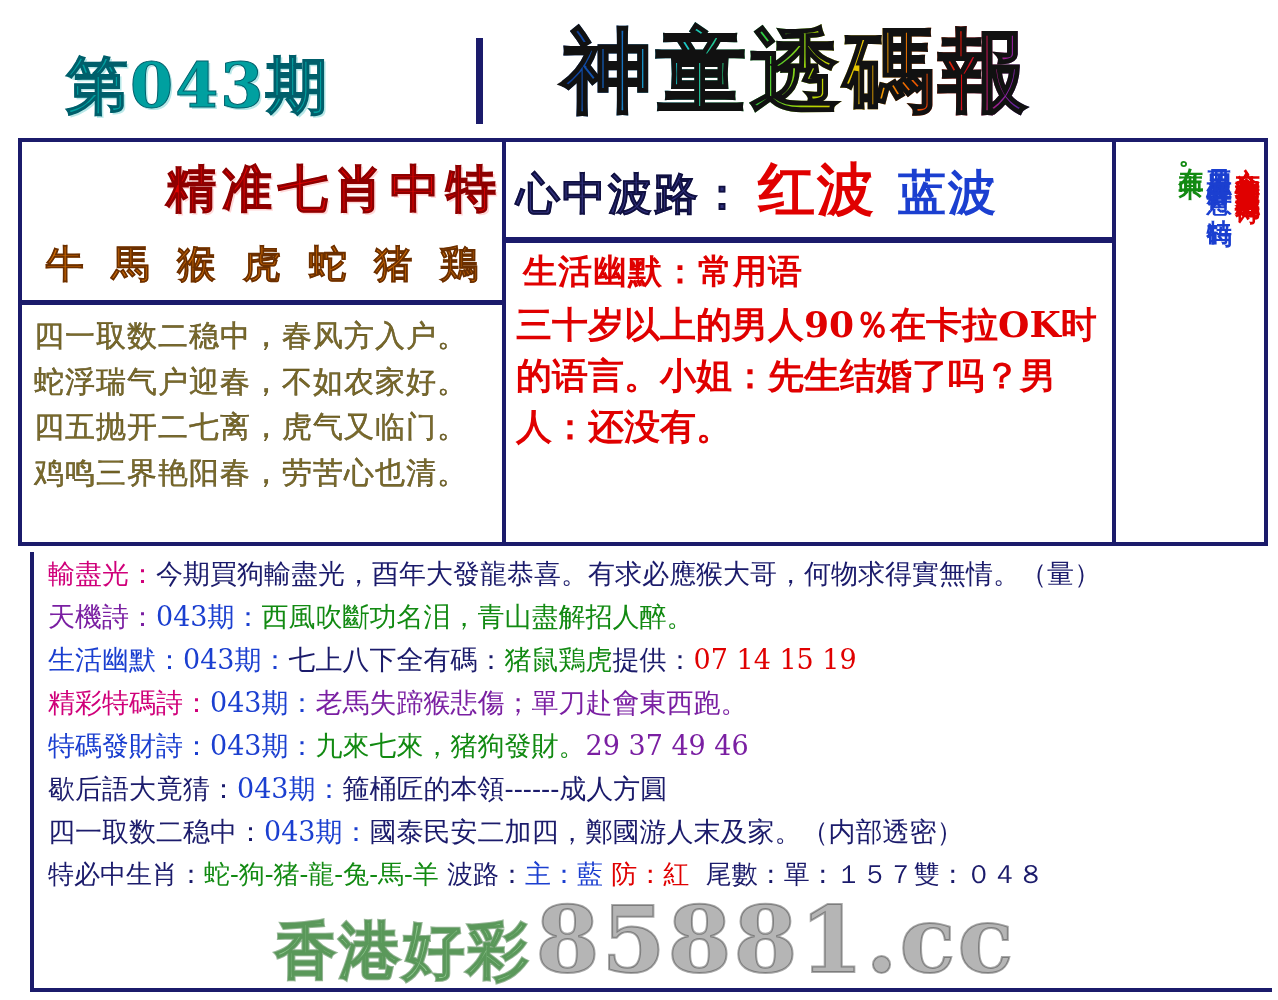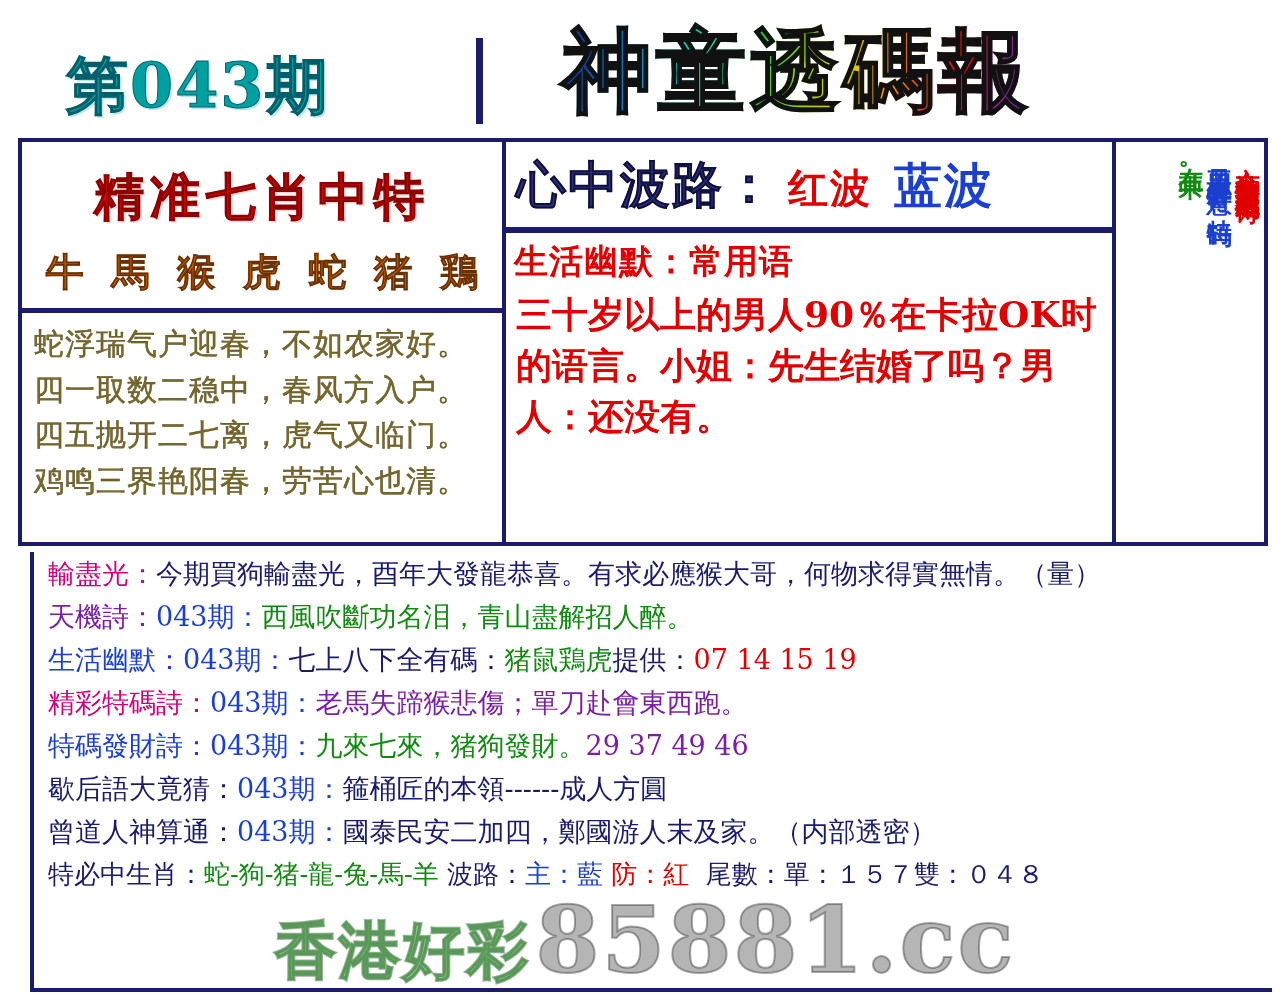--- a/index.html
+++ b/index.html
@@ -93,27 +93,27 @@
     box-sizing: border-box;
     position: relative;
     display: flex;
     flex-direction: row-reverse;
     justify-content: flex-start;
     padding: 6px 4px;
     gap: 2px;
   }
   
   .slogan {
-    text-align: center;
+    text-align: right;
     font-size: 50px;
     font-weight: bold;
     font-family: "DejaVu Serif", "Liberation Serif", serif;
     color: #e00000;
     letter-spacing: 6px;
-    margin-top: 22px;
+    margin-top: 14px;
     -webkit-text-stroke: 1px #8e0000;
     text-shadow: 2px 2px 0 #ffd9d9;
   }
   .zodiac {
     display: flex;
     justify-content: space-around;
     align-items: center;
     margin-top: 16px;
     padding: 0 10px 10px 10px;
     border-bottom: 5px solid #1b1b6b;
@@ -139,46 +139,46 @@
   }
   
   .wave-line {
     padding: 10px 6px 8px 10px;
     border-bottom: 6px solid #1b1b6b;
     display: flex;
     align-items: baseline;
     white-space: nowrap;
   }
   .wave-label {
-    font-size: 50px;
+    font-size: 44px;
     font-weight: bold;
     font-family: "DejaVu Serif", "Liberation Serif", serif;
     color: #2f2f7a;
     letter-spacing: 2px;
     -webkit-text-stroke: 0.5px #101040;
   }
   .wave-red {
-    font-size: 40px;
+    font-size: 57px;
     font-weight: bold;
     font-family: "DejaVu Serif", "Liberation Serif", serif;
     color: #e00000;
     margin-left: 12px;
     letter-spacing: 2px;
     text-align: center;
   }
   .wave-blue {
     font-size: 48px;
     font-weight: bold;
     font-family: Liberation Sans, sans-serif;
     color: #1b3fd0;
     margin-left: 22px;
     letter-spacing: 2px;
   }
   .humor-head {
-    padding: 6px 10px 0 8px;
+    padding: 6px 10px 0 17px;
     font-size: 34px;
     font-weight: bold;
     font-family: "DejaVu Serif", "Liberation Serif", serif;
     color: #e00000;
     letter-spacing: 1px;
   }
   .humor-body {
     padding: 4px 8px 0 10px;
     font-size: 36px;
     font-weight: bold;
@@ -273,22 +273,22 @@
       <div class="zodiac">
         <span>牛</span>
         <span>馬</span>
         <span>猴</span>
         <span>虎</span>
         <span>蛇</span>
         <span>猪</span>
         <span>鶏</span>
       </div>
       <div class="poem-lines">
+        <div>四一取数二稳中，春风方入户。</div>
         <div>蛇浮瑞气户迎春，不如农家好。</div>
-        <div>四一取数二稳中，春风方入户。</div>
         <div>四五抛开二七离，虎气又临门。</div>
         <div>鸡鸣三界艳阳春，劳苦心也清。</div>
       </div>
     </div>
 
     <div class="col-mid">
       <div class="wave-line">
         <span class="wave-label">心中波路：</span>
         <span class="wave-red">红波</span>
         <span class="wave-blue">蓝波</span>
@@ -325,21 +325,21 @@
 
     <div class="row">
       <span class="blue">特碼發財詩：</span><span class="blue">043期：</span><span class="green">九來七來，猪狗發財。</span><span class="purple">29  37  49  46</span>
     </div>
 
     <div class="row">
       <span class="dark">歇后語大竟猜：</span><span class="blue">043期：</span><span class="dark">箍桶匠的本領------成人方圓</span>
     </div>
 
     <div class="row">
-      <span class="dark">曾道人神算通：</span><span class="blue">043期：</span><span class="dark">國泰民安二加四，鄭國游人末及家。</span><span class="dark">（内部透密）</span>
+      <span class="dark">四一取数二稳中：</span><span class="blue">043期：</span><span class="dark">國泰民安二加四，鄭國游人末及家。</span><span class="dark">（内部透密）</span>
     </div>
 
     <div class="row last">
       <span class="dark">特必中生肖：</span><span class="green">蛇-狗-猪-龍-兔-馬-羊</span>&nbsp;<span class="dark">波路：</span><span class="blue">主：藍</span>&nbsp;<span class="red">防：紅</span>&nbsp;&nbsp;<span class="dark">尾數：</span><span class="dark">單：１５７</span><span class="dark">雙：０４８</span>
     </div>
 
   </div>
 
   <div class="watermark">
     <span class="wm-text">香港好彩</span>

